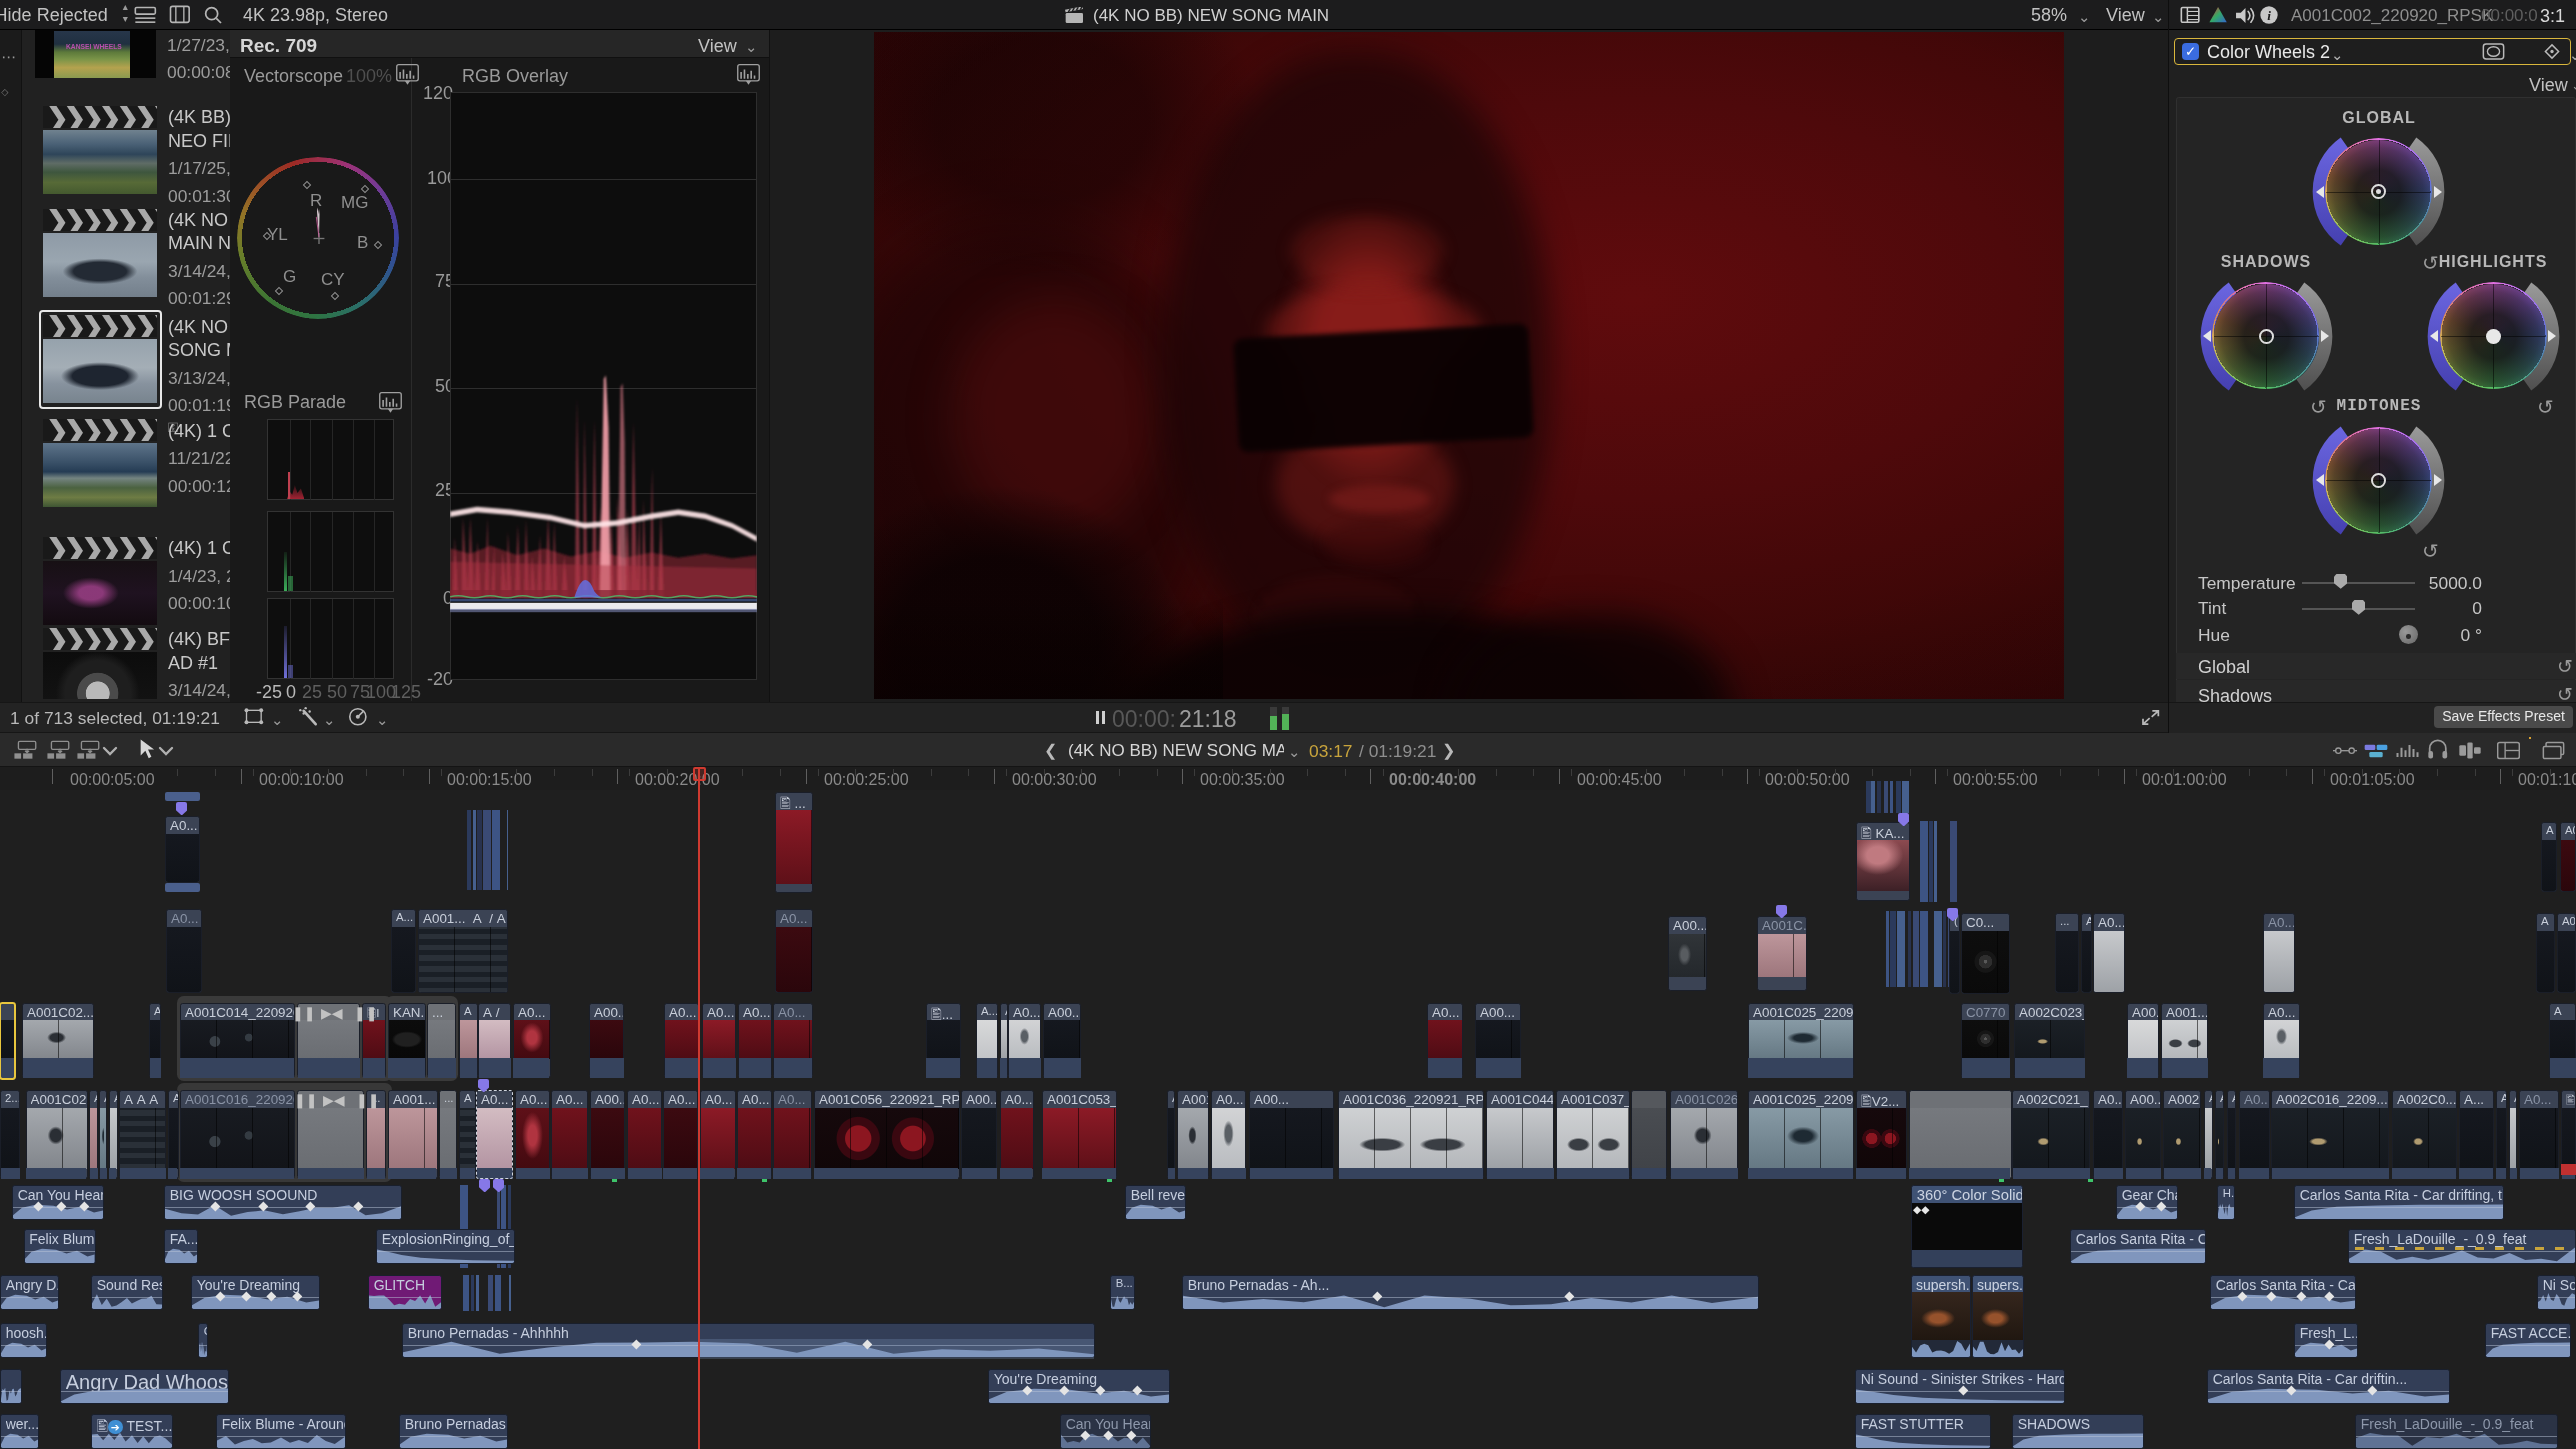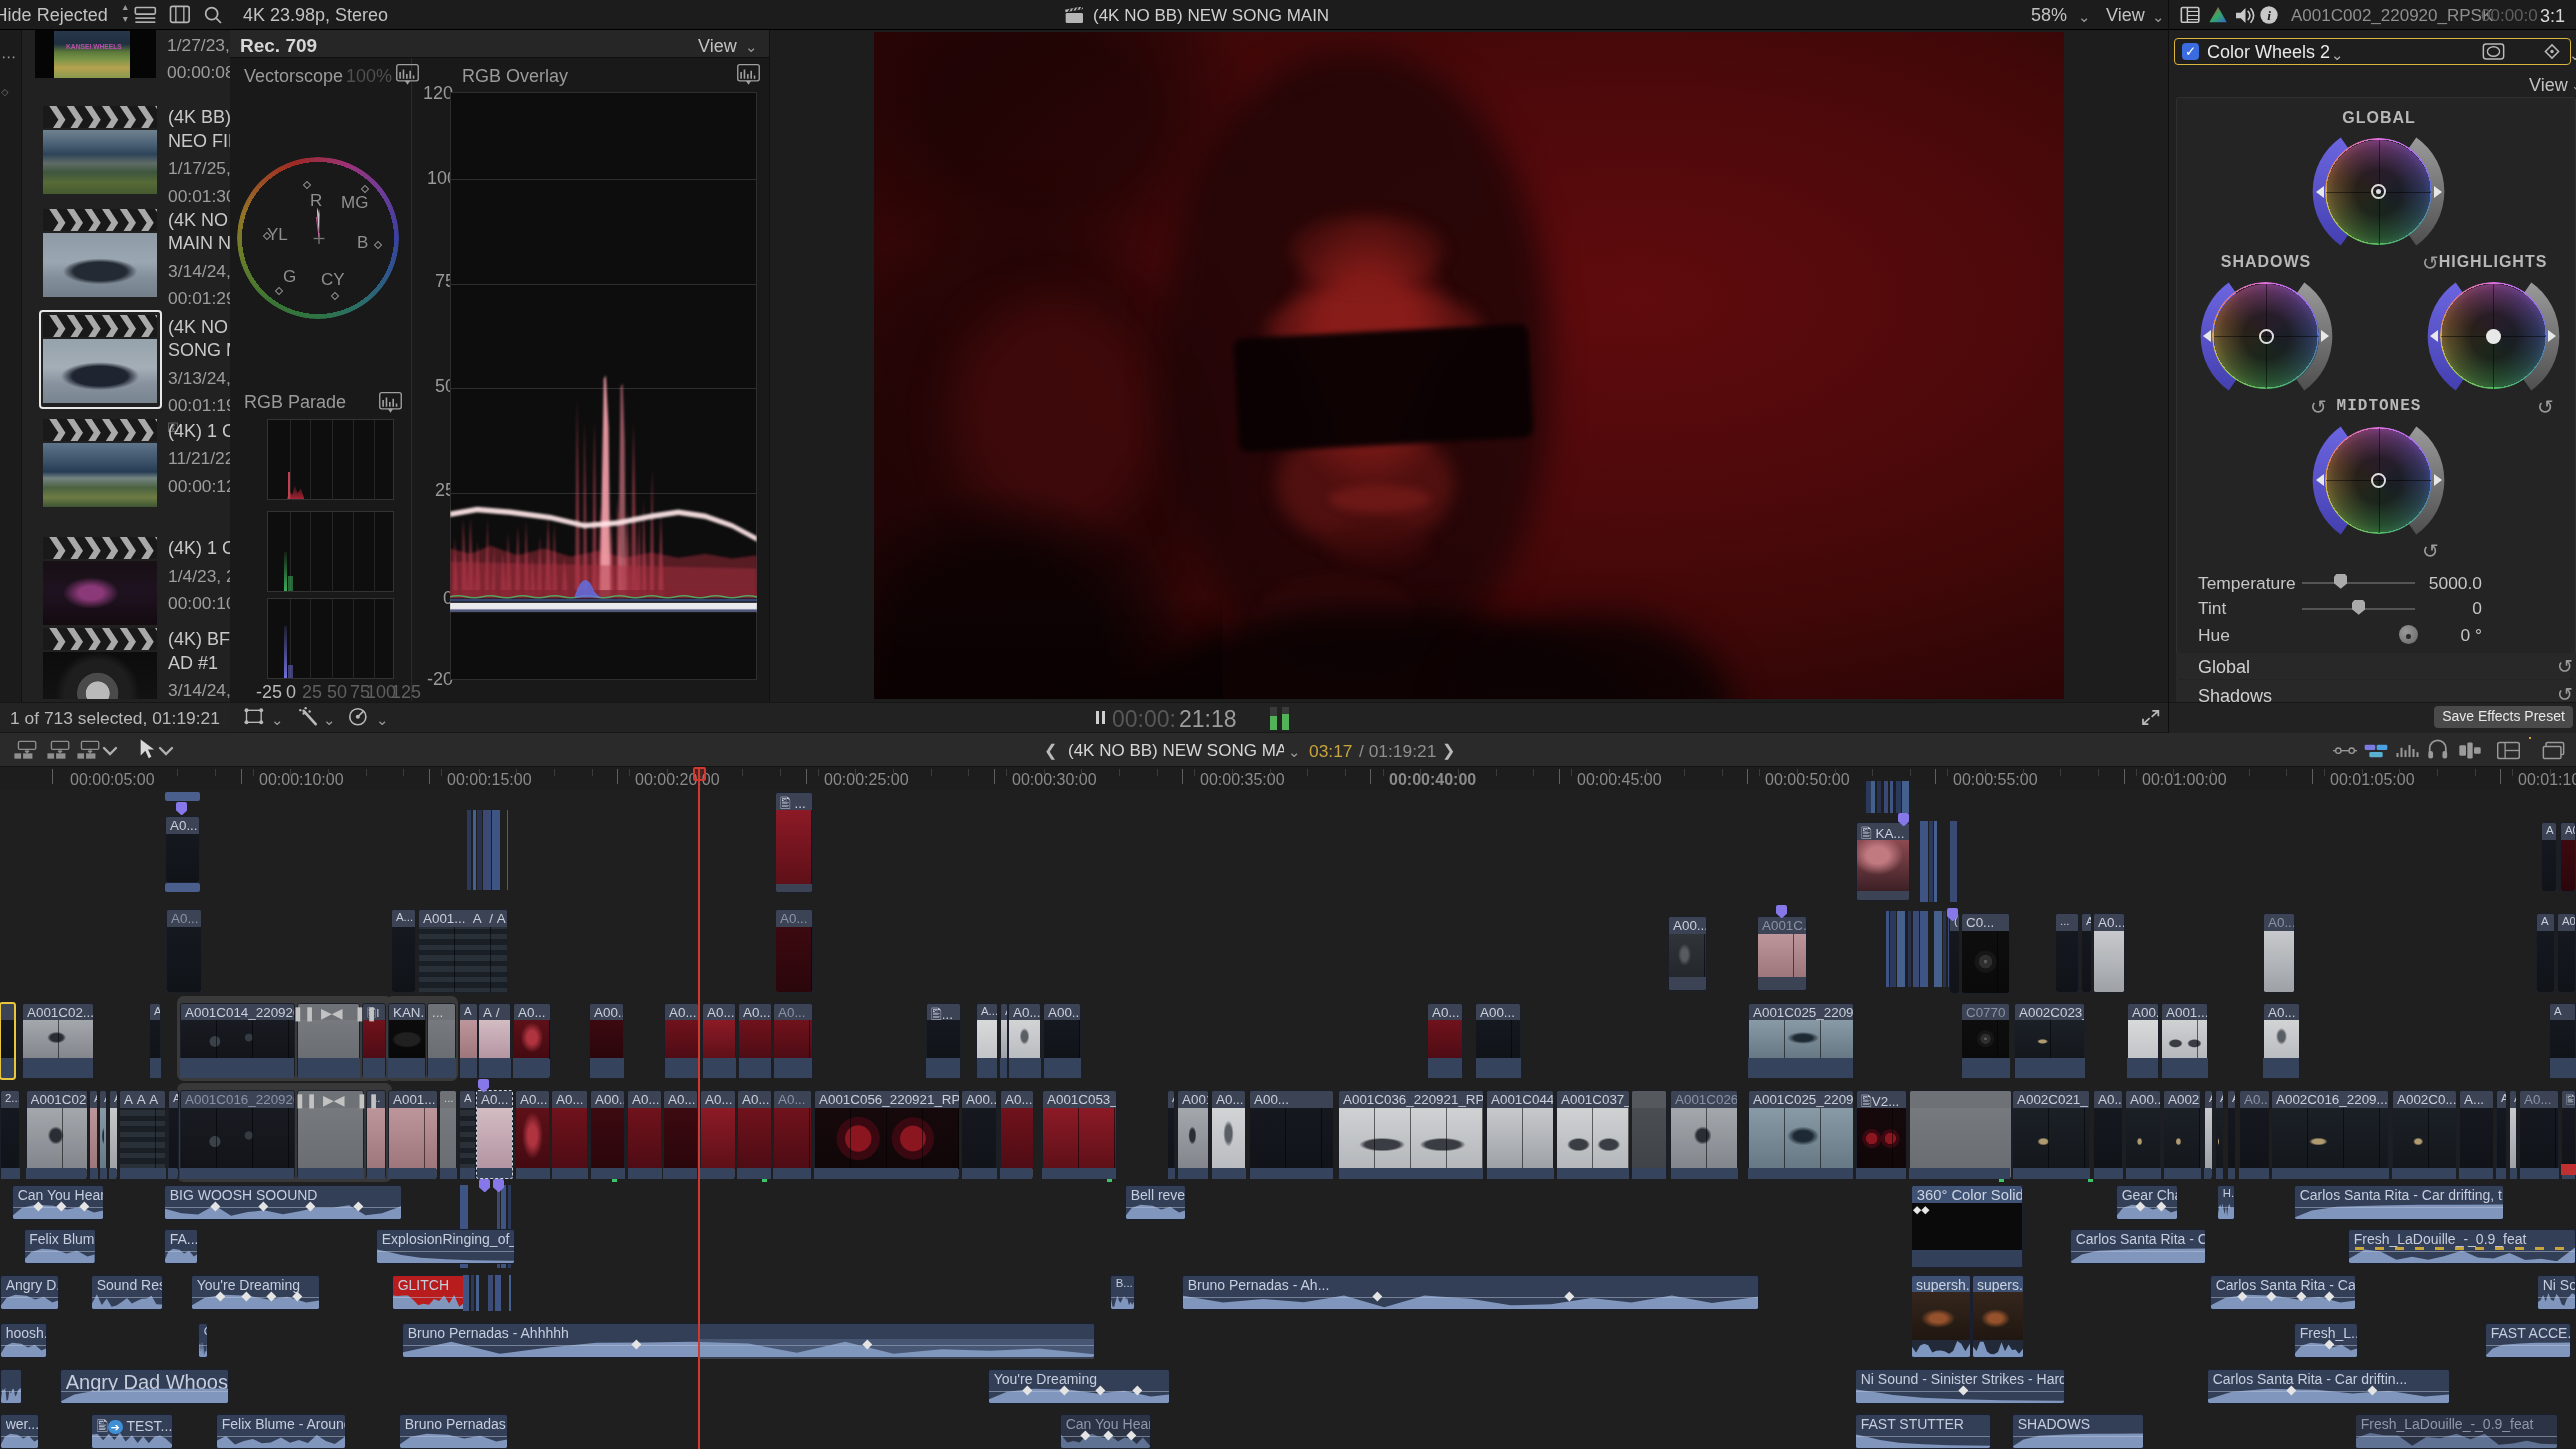--- a/index.html
+++ b/index.html
@@ -1279,21 +1279,21 @@
   </div>
 <div class="ab" style="left:191px;top:1275px;width:129px;height:35px;border-radius:2.7px;overflow:hidden;border:0.7px solid #191f2c;background:#333e57">
     <div style="position:absolute;left:4.7px;top:0.7px;font-size:14px;color:#c6cede;white-space:nowrap;overflow:hidden;width:123px">You're Dreaming</div>
     <div style="position:absolute;left:0;top:16px;width:100%;height:19px;background:#8096bd;clip-path:polygon(0 100%,0 70%,10% 30%,25% 15%,45% 20%,60% 40%,75% 25%,90% 55%,100% 45%,100% 100%)"></div>
     <div style="position:absolute;left:0;top:21px;width:100%;height:1.3px;background:rgba(185,195,215,0.5)"></div>
   </div>
 <div class="ab" style="left:217px;top:1293px;width:6.7px;height:6.7px;background:#e4e4e4;transform:rotate(45deg);z-index:4"></div>
 <div class="ab" style="left:243px;top:1293px;width:6.7px;height:6.7px;background:#e4e4e4;transform:rotate(45deg);z-index:4"></div>
 <div class="ab" style="left:268px;top:1293px;width:6.7px;height:6.7px;background:#e4e4e4;transform:rotate(45deg);z-index:4"></div>
 <div class="ab" style="left:294px;top:1293px;width:6.7px;height:6.7px;background:#e4e4e4;transform:rotate(45deg);z-index:4"></div>
-<div class="ab" style="left:392px;top:1275px;width:74px;height:35px;border-radius:2.7px;overflow:hidden;border:0.7px solid #191f2c;background:#b91c1c">
+<div class="ab" style="left:368px;top:1275px;width:74px;height:35px;border-radius:2.7px;overflow:hidden;border:0.7px solid #191f2c;background:#701a75">
     <div style="position:absolute;left:4.7px;top:0.7px;font-size:14px;color:#c6cede;white-space:nowrap;overflow:hidden;width:67px">GLITCH</div>
     <div style="position:absolute;left:0;top:16px;width:100%;height:19px;background:#8096bd;clip-path:polygon(0% 100%,0% 18%,7% 21%,14% 19%,21% 19%,28% 41%,35% 70%,42% 62%,50% 67%,57% 37%,64% 47%,71% 19%,78% 60%,85% 14%,92% 78%,100% 54%,100% 100%)"></div>
     <div style="position:absolute;left:0;top:21px;width:100%;height:1.3px;background:rgba(185,195,215,0.5)"></div>
   </div>
 <div class="ab" style="left:463px;top:1275px;width:48px;height:36px;overflow:hidden">
     <div style="position:absolute;left:0px;top:0;width:6px;height:100%;background:#3d5484"></div>
     <div style="position:absolute;left:8px;top:0;width:3.4px;height:100%;background:#2b3a5c"></div>
     <div style="position:absolute;left:12.7px;top:0;width:3.4px;height:100%;background:#46608e"></div>
     <div style="position:absolute;left:25px;top:0;width:4.7px;height:100%;background:#3a4a74"></div>
     <div style="position:absolute;left:32px;top:0;width:6px;height:100%;background:#3d5484"></div>

